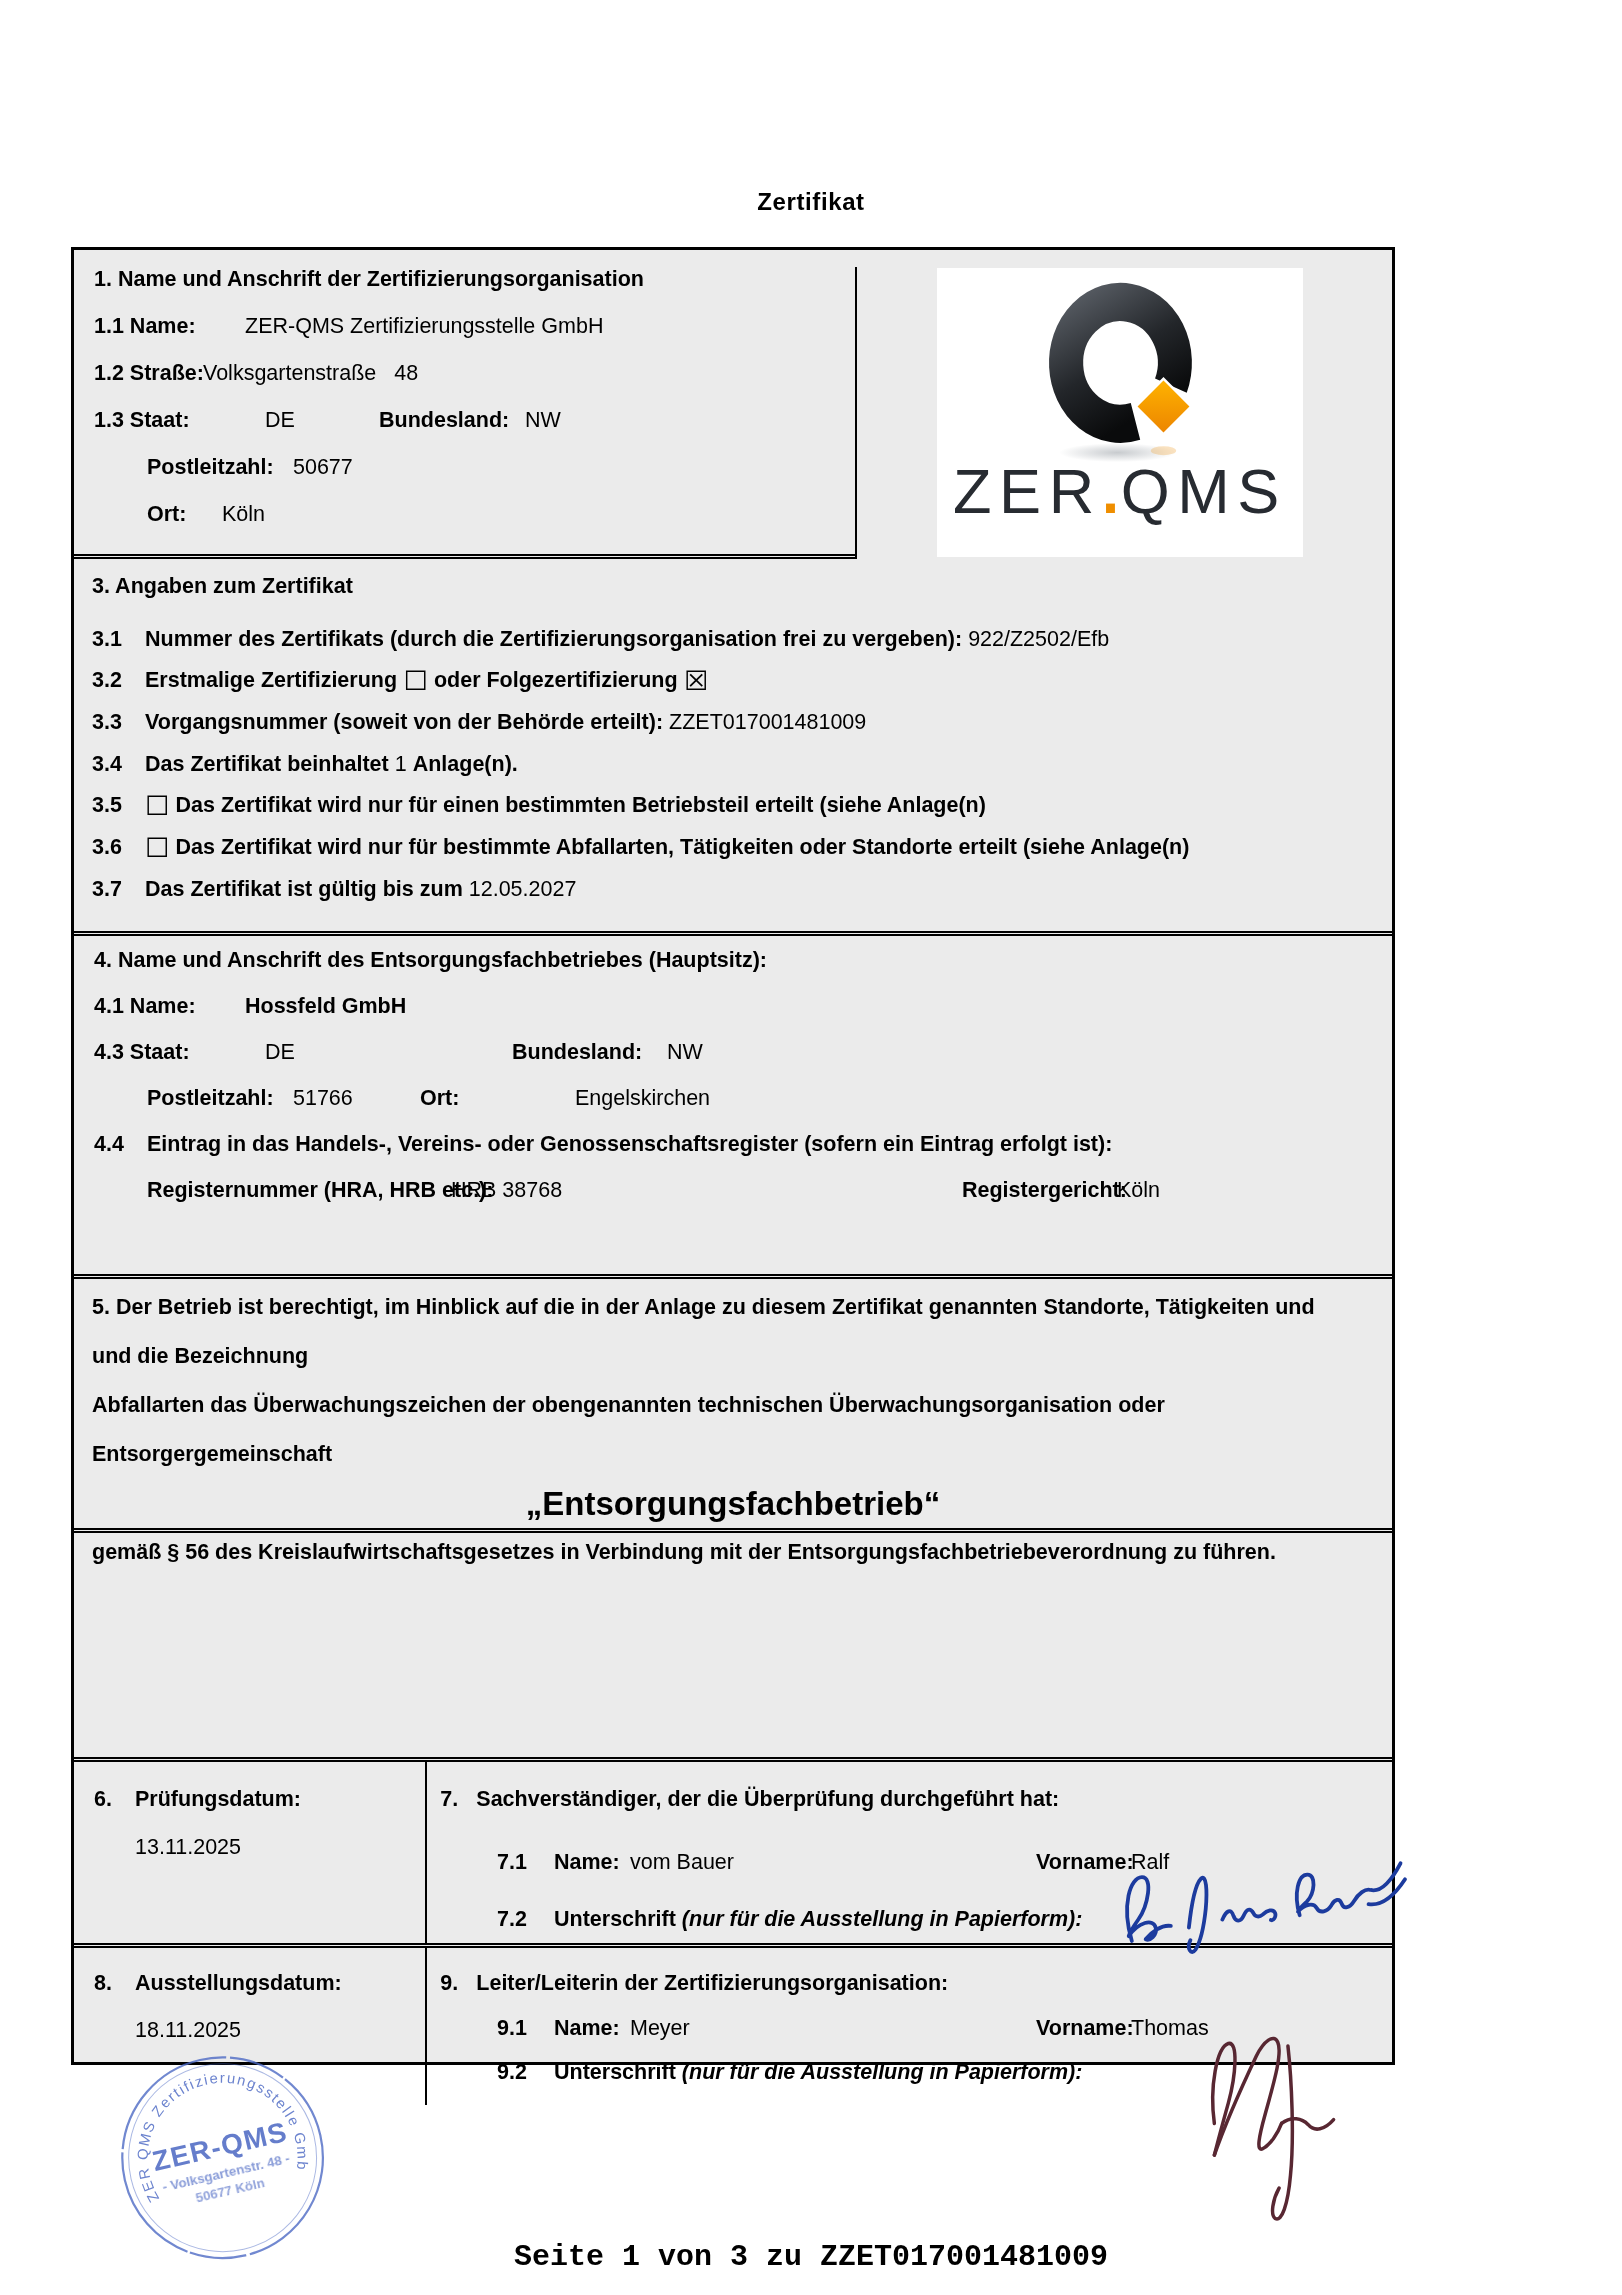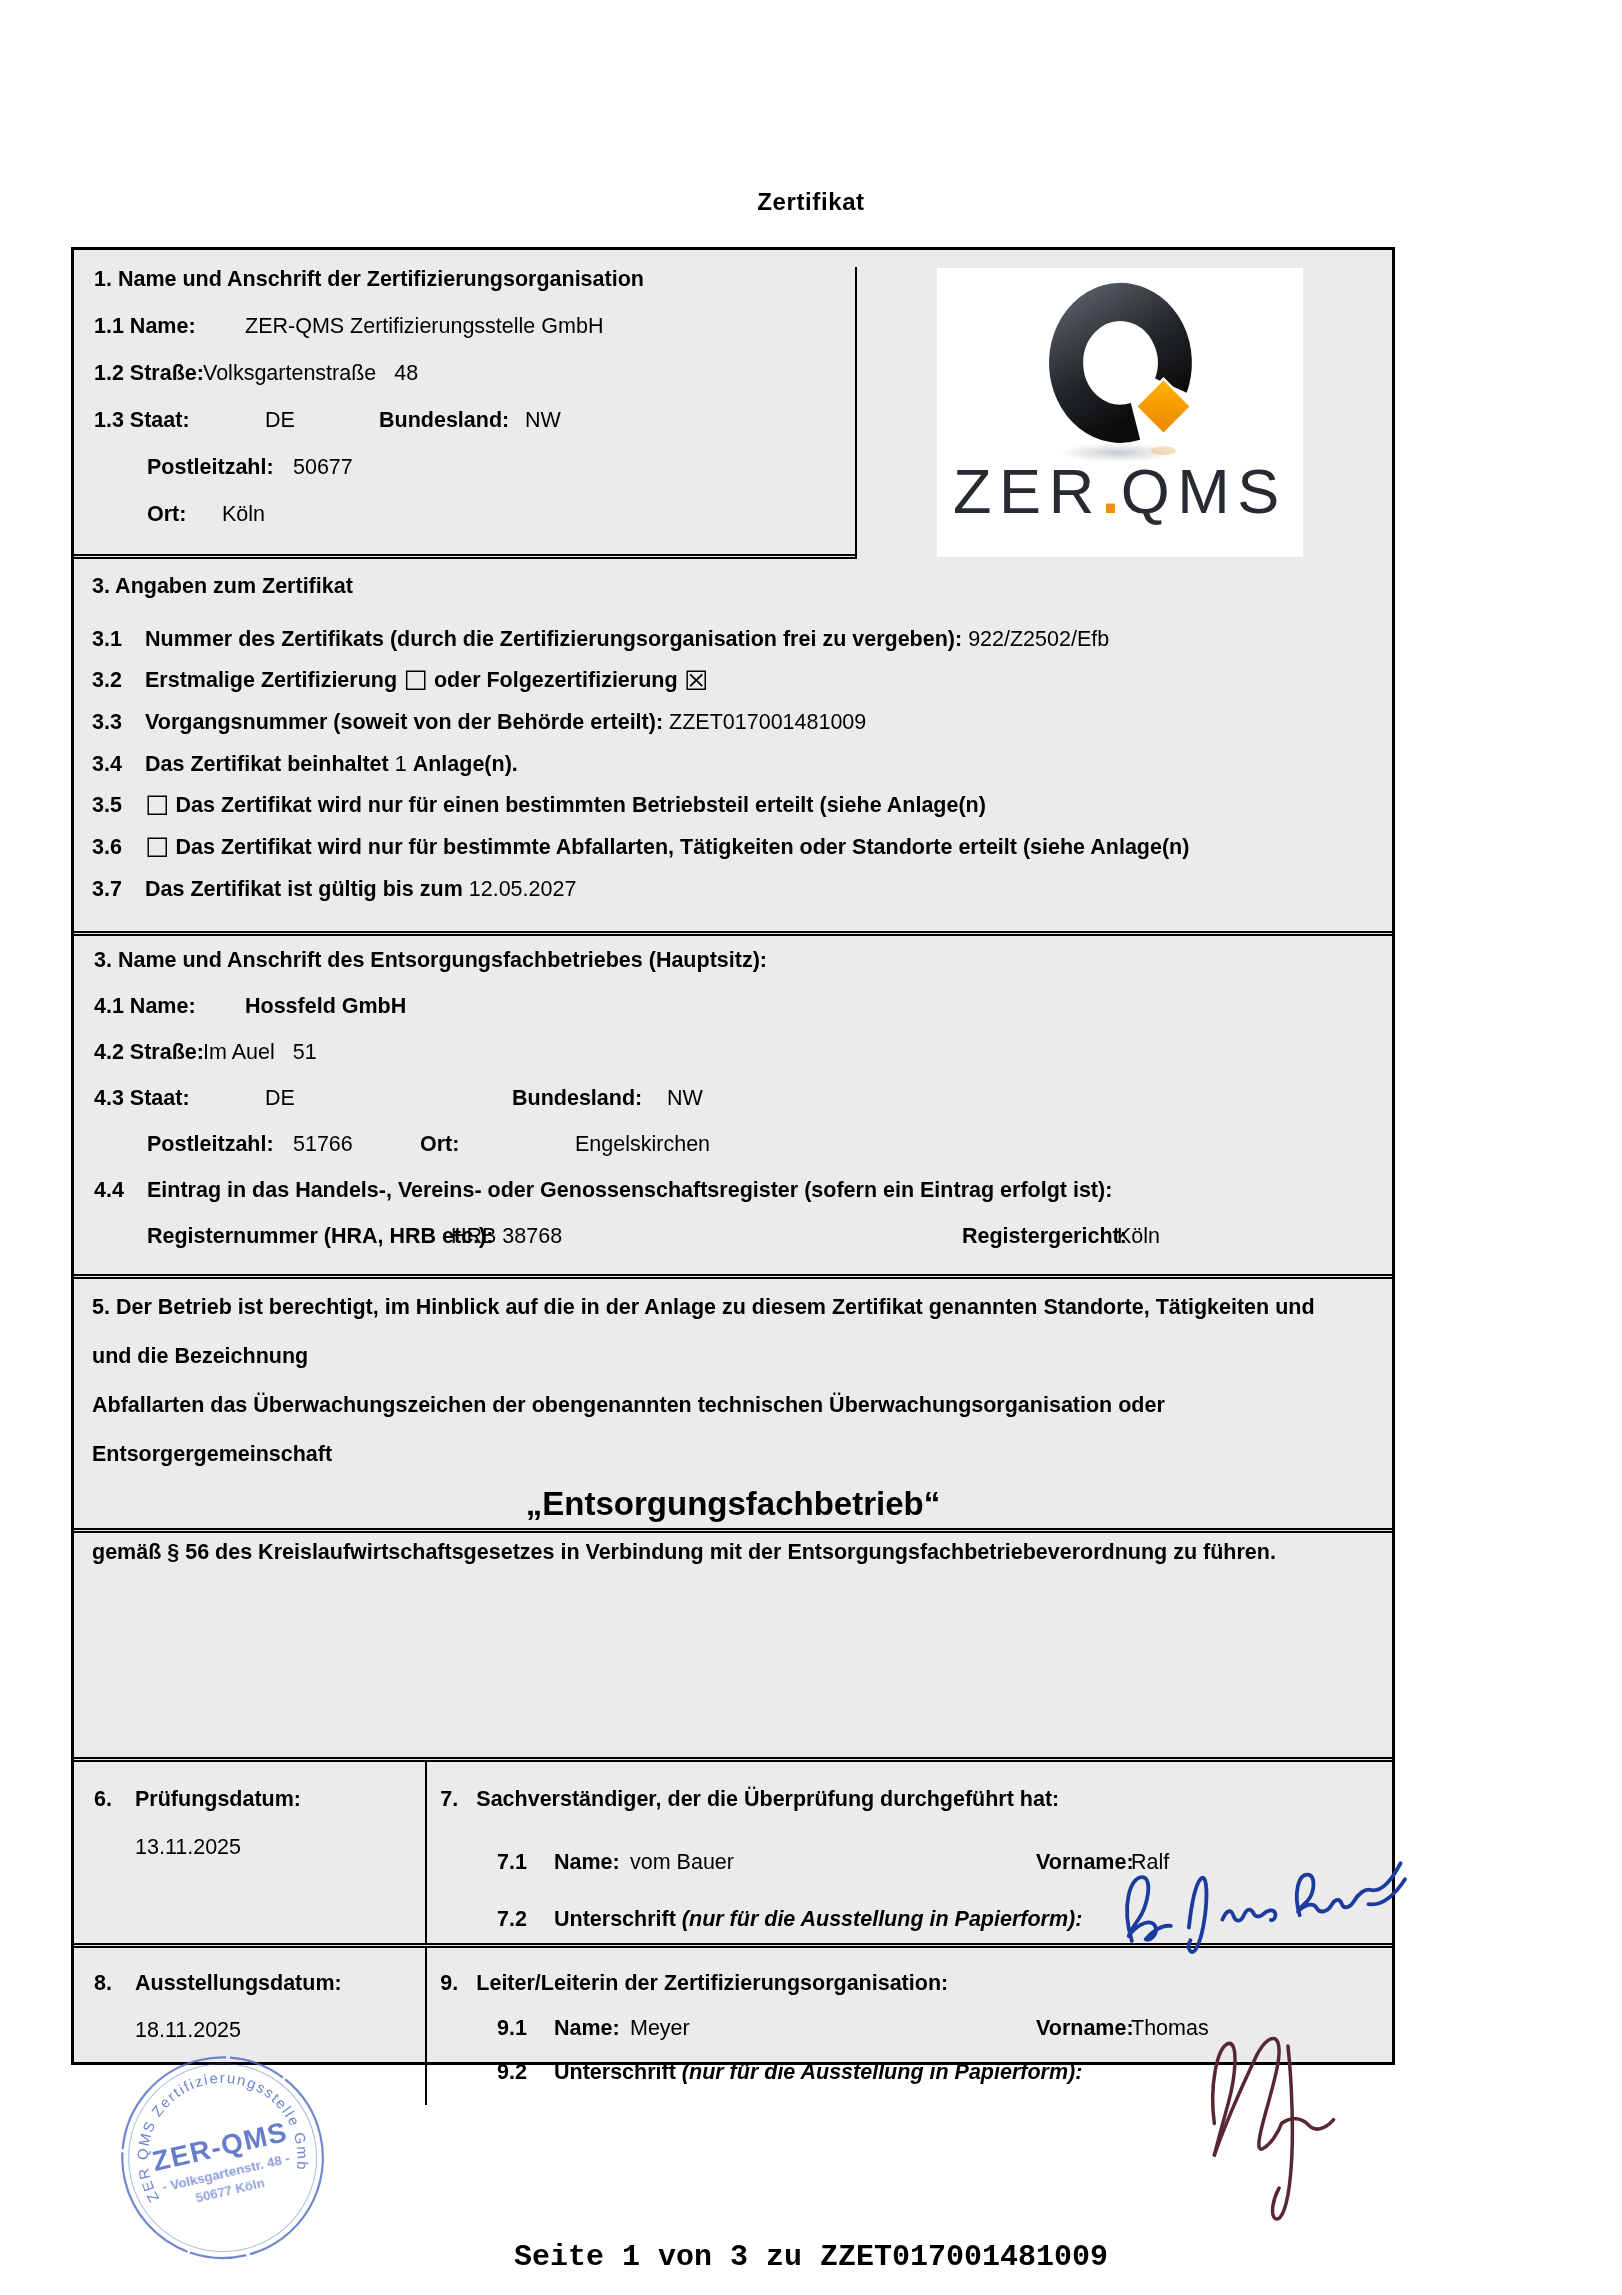--- a/index.html
+++ b/index.html
@@ -155,26 +155,23 @@
       </div>
       <div class="line">
         <span class="b ib w83">3.6</span><span class="chk" style="margin-left:0;">☐</span><span class="b">Das Zertifikat wird nur für bestimmte Abfallarten, Tätigkeiten oder Standorte erteilt (siehe Anlage(n)</span>
       </div>
       <div class="line">
         <span class="b ib w83">3.7</span><span class="b">Das Zertifikat ist gültig bis zum</span> <span>12.05.2027</span>
       </div>
     </div>
 
     <div class="sec" id="s4">
-      <div class="line heading b">3. Name und Anschrift des Entsorgungsfachbetriebes (Hauptsitz):</div>
+      <div class="line heading b">4. Name und Anschrift des Entsorgungsfachbetriebes (Hauptsitz):</div>
       <div class="line">
         <span class="b ib w238">4.1 Name:</span><span class="b">Hossfeld GmbH</span>
-      </div>
-      <div class="line">
-        <span class="b ib w172">4.2 Straße:</span><span>Im Auel</span><span class="gap28">51</span>
       </div>
       <div class="line">
         <span class="b ib w270">4.3 Staat:</span><span class="ib w390">DE</span><span class="b ib w245">Bundesland:</span><span>NW</span>
       </div>
       <div class="line indent">
         <span class="b ib w230">Postleitzahl:</span><span class="ib w200" style="width:127px">51766</span><span class="b ib w245">Ort:</span><span>Engelskirchen</span>
       </div>
       <div class="line">
         <span class="b ib w83">4.4</span><span class="b">Eintrag in das Handels-, Vereins- oder Genossenschaftsregister (sofern ein Eintrag erfolgt ist):</span>
       </div>

